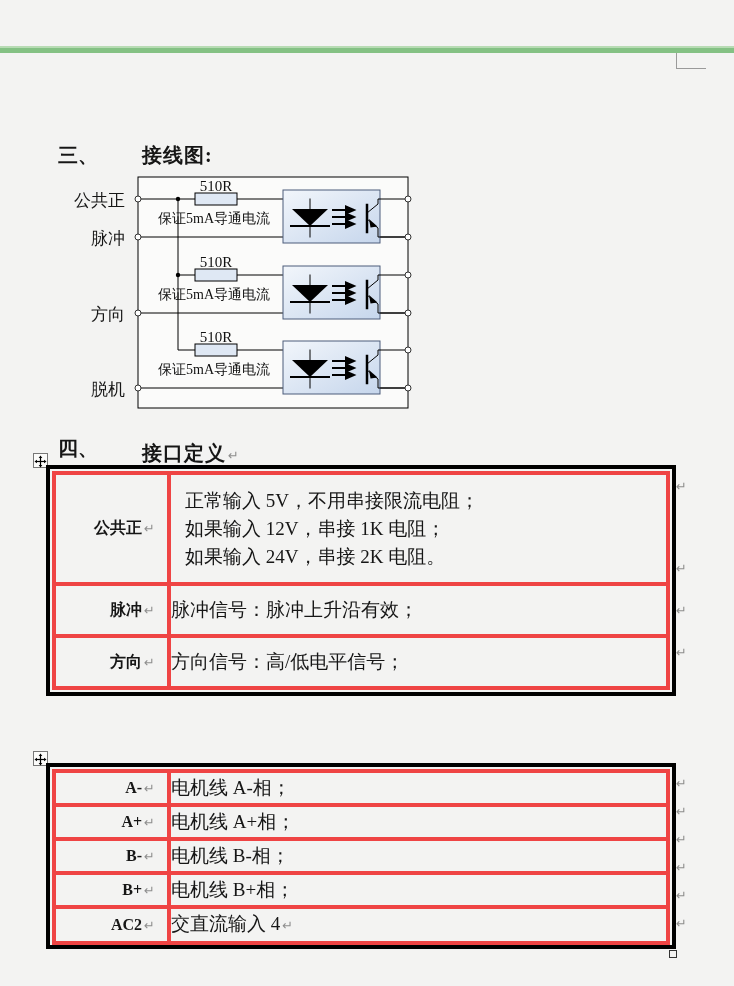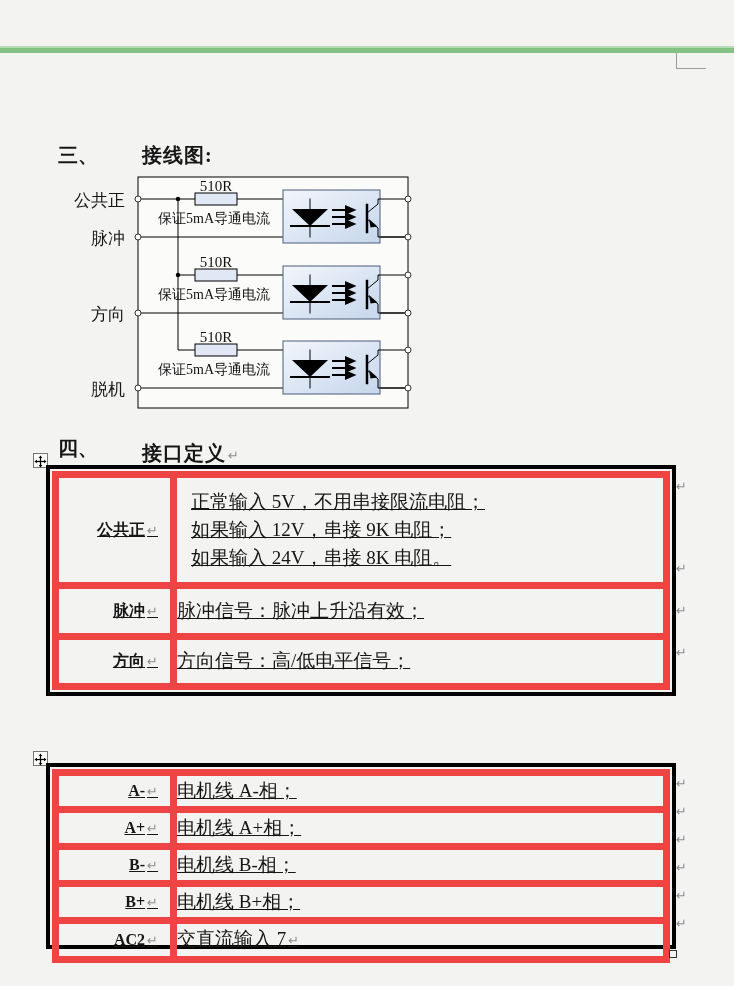--- a/index.html
+++ b/index.html
@@ -20,21 +20,21 @@
       font-family:"DejaVu Sans",sans-serif;}
 
   
   .sig{position:absolute;left:56px;width:69px;text-align:right;font-size:17px;white-space:nowrap;}
 
   svg text{font-family:"Liberation Serif","DejaVu Serif",serif;fill:#111;}
 
   
   .tbl{position:absolute;left:46px;width:618px;border:4px solid #000;padding:2px;background:#f3f3f2;}
   .tbl table{border-collapse:collapse;width:100%;height:100%;table-layout:fixed;}
-  .tbl td{border:7px solid #ef4444;overflow:hidden;text-decoration:underline;}
+  .tbl td{border:4px solid #ef4444;overflow:hidden;}
   td.lab{width:98px;text-align:right;padding-right:12px;font-weight:bold;font-size:16px;
          vertical-align:middle;white-space:nowrap;margin-left:36px;}
   td.con{padding-left:0;font-size:19px;vertical-align:middle;}
   td.con .ln{white-space:nowrap;line-height:28px;}
   tr.r-s td.con .ln{line-height:22px;}
   tr.r-wrap td.con .ln{line-height:25px;}
 
   
   .pm-out{position:absolute;color:#8e8e8e;font-size:13px;font-family:"DejaVu Sans",sans-serif;}
 
@@ -149,22 +149,22 @@
     </svg>
   </div>
 
   <div class="tbl" style="top:465px;height:219px;">
     <table>
       <tbody>
           <tr style="height:84px;">
         <td class="lab"><span>公共正</span><span class="pm">↵</span></td>
         <td class="con" style="padding-left:14px;">
           <div class="ln">正常输入 5V，不用串接限流电阻；</div>
-          <div class="ln">如果输入 12V，串接 9K 电阻；</div>
-          <div class="ln">如果输入 24V，串接 8K 电阻。</div>
+          <div class="ln">如果输入 12V，串接 1K 电阻；</div>
+          <div class="ln">如果输入 24V，串接 2K 电阻。</div>
         </td>
       </tr>
       <tr class="r-s" style="height:42px;">
         <td class="lab"><span>脉冲</span><span class="pm">↵</span></td>
         <td class="con">
               <div class="ln">脉冲信号：脉冲上升沿有效；</div>
             </td>
       </tr>
       <tr class="r-s" style="height:42px;">
         <td class="lab"><span>方向</span><span class="pm">↵</span></td>
@@ -219,21 +219,21 @@
       </tr>
       <tr style="height:28px;">
         <td class="lab"><span>B+</span><span class="pm">↵</span></td>
         <td class="con">
               <div class="ln">电机线 B+相；</div>
             </td>
       </tr>
       <tr style="height:28px;">
         <td class="lab"><span>AC2</span><span class="pm">↵</span></td>
         <td class="con">
-              <div class="ln"><span>交直流输入 7</span><span class="pm">↵</span></div>
+              <div class="ln"><span>交直流输入 4</span><span class="pm">↵</span></div>
             </td>
       </tr>
     </tbody>
       </table>
   </div>
 
   <span class="pm-out" style="left:676px;top:776px;">↵</span>
   <span class="pm-out" style="left:676px;top:804px;">↵</span>
   <span class="pm-out" style="left:676px;top:832px;">↵</span>
   <span class="pm-out" style="left:676px;top:860px;">↵</span>

